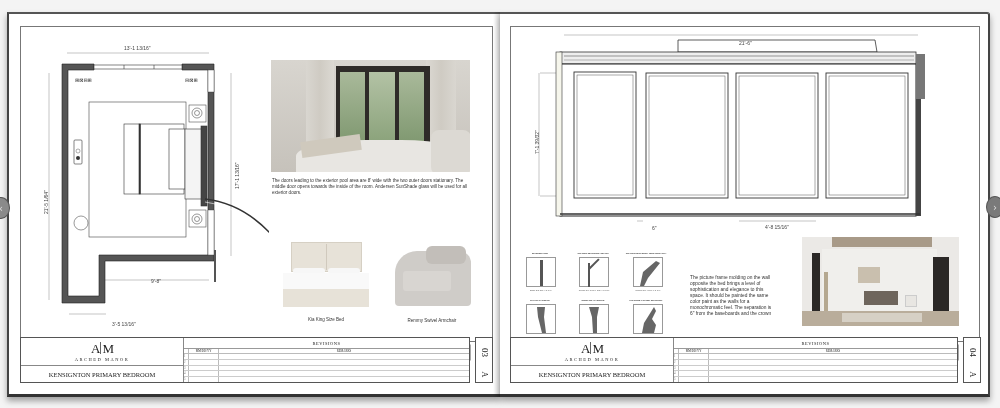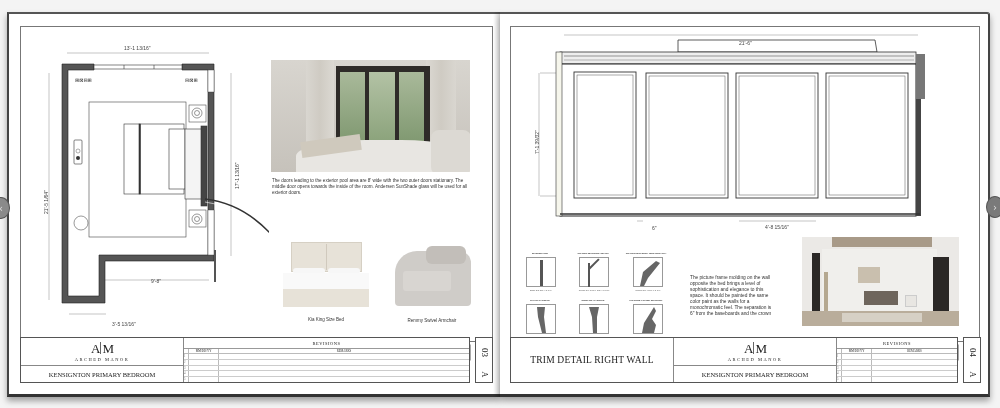--- a/index.html
+++ b/index.html
@@ -320,21 +320,20 @@
       <div style="position:absolute;left:22px;top:35px;width:4px;height:40px;background:#b5a890;"></div>
       <div style="position:absolute;left:131px;top:20px;width:16px;height:58px;background:#2b2826;"></div>
       <div style="position:absolute;left:56px;top:30px;width:22px;height:16px;background:#c9bfae;"></div>
       <div style="position:absolute;left:62px;top:54px;width:34px;height:14px;background:#6e655c;"></div>
       <div style="position:absolute;left:103px;top:58px;width:12px;height:12px;background:#e8e6e2;border:1px solid #ccc;"></div>
       <div style="position:absolute;left:0;top:74px;width:157px;height:15px;background:#b9ad9b;"></div>
       <div style="position:absolute;left:40px;top:76px;width:80px;height:9px;background:#d6d0c5;"></div>
     </div>
 
     <div class="title-block">
-      <div class="tb-name">TRIM DETAIL RIGHT WALL</div>
       <div class="tb-logo">
         <div class="tb-logo-top">
           <div class="logo-mark"><span>A</span><span class="bar"></span><span>M</span></div>
           <div class="logo-sub">ARCHED MANOR</div>
         </div>
         <div class="tb-project">KENSIGNTON PRIMARY BEDROOM</div>
       </div>
       <div class="tb-rev">
         <div class="rev-head">REVISIONS</div>
         <div class="rev-cols">

